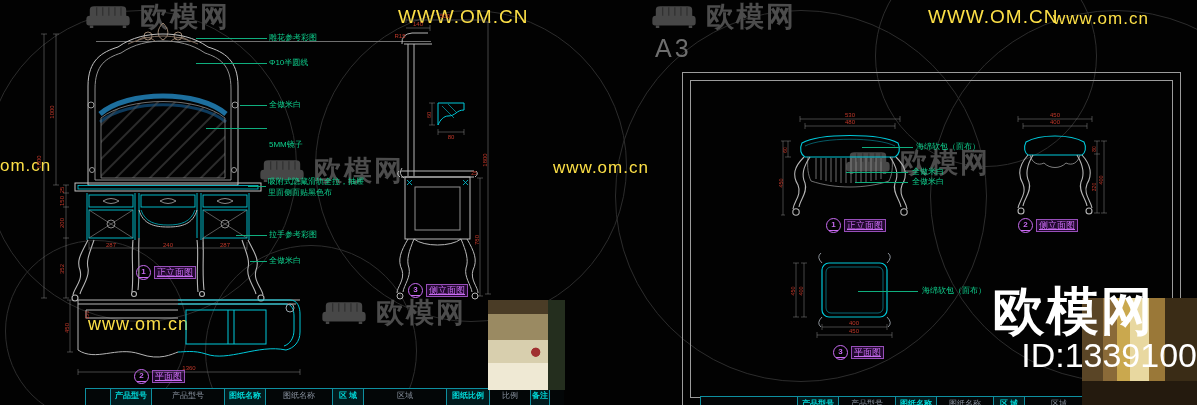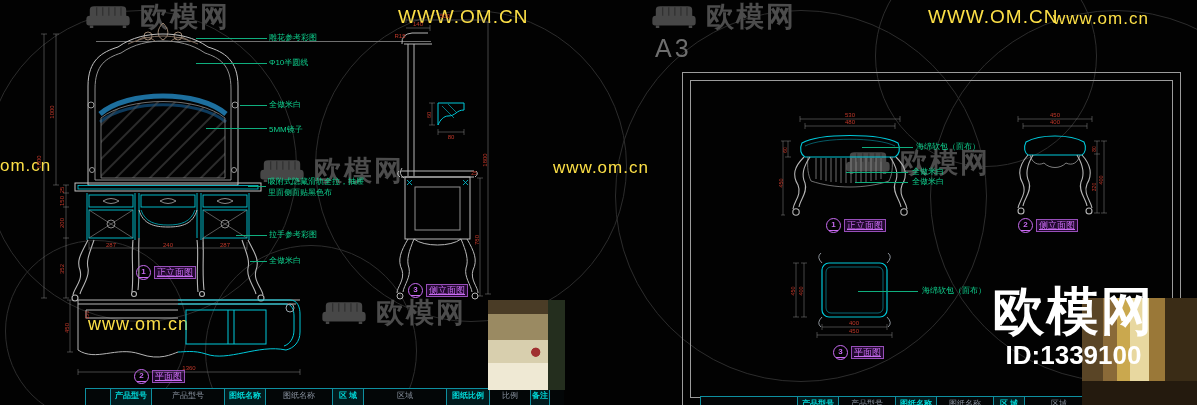--- a/index.html
+++ b/index.html
@@ -29,21 +29,21 @@
   .tb-hdr{color:#00d6d6;font-weight:bold;background:rgba(0,150,160,.14);}
   .tb-val{color:#8a93a0;}
   
   .sheet-border{position:absolute;border:1px solid #9c9c9c;}
   .a3{position:absolute;font-size:25px;color:#6e6e6e;letter-spacing:3px;}
   
   .photo{position:absolute;}
   
   .overlay{position:absolute;color:#fff;text-align:center;z-index:9;}
   .ov-brand{font-size:52px;font-weight:bold;letter-spacing:2px;line-height:50px;}
-  .ov-id{font-size:26px;font-weight:bold;line-height:38px;}
+  .ov-id{font-size:34px;font-weight:normal;line-height:38px;text-align:right;}
   .dimline{position:absolute;height:1px;background:#6f6f6f;}
 </style>
 </head>
 <body>
 
 <div class="canvas">
 
   <div class="abs" style="left:0;top:0;width:100%;height:100%;">
     <div class="wm-circle" style="left:-15px;top:10px;width:310px;height:310px;"></div>
     <div class="wm-circle" style="left:315px;top:10px;width:310px;height:310px;"></div>
@@ -250,21 +250,21 @@
   <div class="ld" style="left:196px;top:38px;width:71px;"></div>
   <div class="ld" style="left:196px;top:63px;width:71px;"></div>
   <div class="ld" style="left:240px;top:105px;width:27px;"></div>
   <div class="ld" style="left:206px;top:128px;width:61px;"></div>
   <div class="ld" style="left:248px;top:186px;width:18px;"></div>
   <div class="ld" style="left:236px;top:235px;width:31px;"></div>
   <div class="ld" style="left:250px;top:261px;width:17px;"></div>
   <span class="ann" style="left:269px;top:33px;">雕花参考彩图</span>
   <span class="ann" style="left:269px;top:58px;">Φ10半圆线</span>
   <span class="ann" style="left:269px;top:100px;">全做米白</span>
-  <span class="ann" style="left:269px;top:125px;">5MM镜子</span>
+  <span class="ann" style="left:269px;top:140px;">5MM镜子</span>
   <span class="ann" style="left:268px;top:177px;">吸附式隐藏滑轨全拉，抽屉</span>
   <span class="ann" style="left:268px;top:188px;">里面侧面贴黑色布</span>
   <span class="ann" style="left:269px;top:230px;">拉手参考彩图</span>
   <span class="ann" style="left:269px;top:256px;">全做米白</span>
 
   <div class="vlabel" style="left:136px;top:265px;">
     <span class="vl-c">
         <b>1</b>
       </span>
     <span class="vl-t">正立面图</span>

